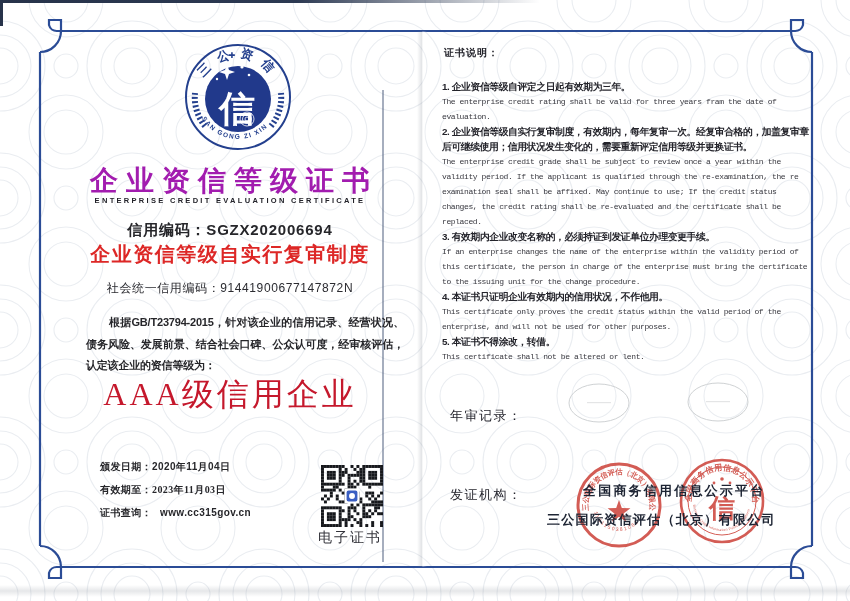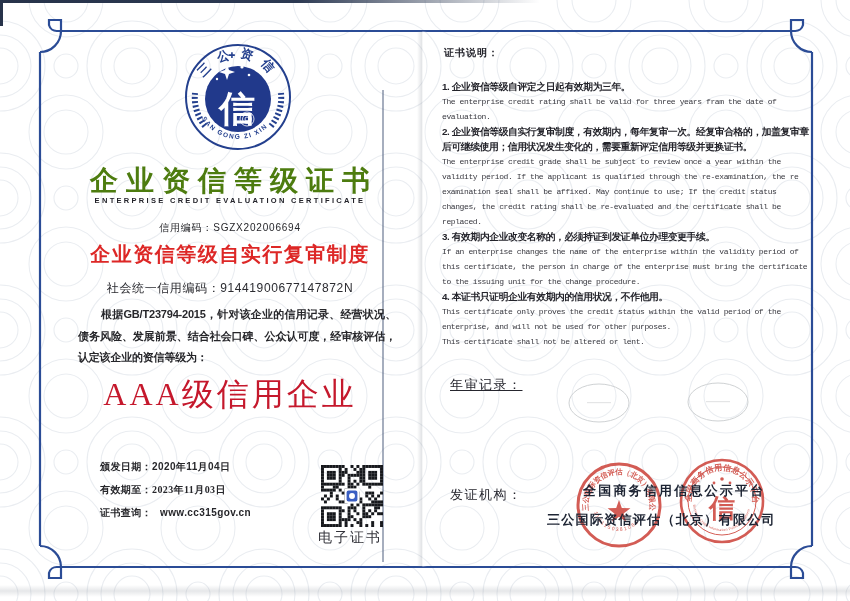--- a/index.html
+++ b/index.html
@@ -12,44 +12,44 @@
     background:linear-gradient(to right,#27334a 0%,#2c3952 55%,rgba(44,57,82,0) 100%);}
   .scan-edge-left{position:absolute;left:0;top:0;width:3px;height:26px;background:#27334a;}
   .bottom-shadow{position:absolute;left:0;top:585px;width:100%;height:12px;
     background:linear-gradient(to bottom,rgba(140,146,155,0),rgba(140,146,155,.22),rgba(140,146,155,0));}
   .sheet-edge{position:absolute;left:382px;top:90px;width:2px;height:472px;background:rgba(58,76,110,.45);}
   .fold{position:absolute;left:417px;top:31px;width:10px;height:536px;
     background:linear-gradient(to right,rgba(120,128,140,0),rgba(120,128,140,.20) 45%,rgba(255,255,255,.3) 60%,rgba(120,128,140,0) 100%);}
   
   .pl{position:absolute;left:48px;width:364px;text-align:center;white-space:nowrap;}
   .cert-title{top:162px;font-family:"Liberation Serif","DejaVu Serif",serif;font-weight:bold;
-    font-size:28px;letter-spacing:8px;margin-left:4px;color:#4d7c0f;}
+    font-size:28px;letter-spacing:8px;margin-left:4px;color:#a21caf;}
   .cert-title-en{top:196px;font-size:7.5px;font-weight:bold;letter-spacing:2.3px;color:#23232a;}
-  .code-line{top:221px;font-size:10px;font-weight:normal;letter-spacing:.8px;color:#26262a;}
+  .code-line{top:221px;font-size:15px;font-weight:bold;letter-spacing:.8px;color:#26262a;}
   .company{top:241px;font-size:20px;font-weight:bold;letter-spacing:1.5px;color:var(--company,#dd2726);}
   .uscc{top:280px;font-size:12px;font-weight:400;letter-spacing:.6px;color:#2b2b30;}
   .body-par{position:absolute;left:78px;top:304px;width:318px;font-size:11px;font-weight:600;
-    letter-spacing:-.2px;line-height:21.5px;text-align:justify;text-indent:2.1em;color:#26262a;margin:0;}
+    letter-spacing:-.2px;line-height:21.5px;text-align:justify;text-indent:2.1em;color:#26262a;margin:8px;}
   .rating{top:373px;font-family:"Liberation Serif","DejaVu Serif",serif;font-weight:normal;
     font-size:32px;letter-spacing:3px;color:var(--red,#c5182c);}
   .date-row{position:absolute;left:100px;font-size:10px;font-weight:bold;color:#26262a;
     letter-spacing:.4px;white-space:nowrap;}
   .date-row .gap{display:inline-block;width:8px;}
   .qr-caption{position:absolute;left:318px;top:529px;width:70px;text-align:left;
     font-size:14px;letter-spacing:2px;color:#33333a;}
   
   .heading{position:absolute;left:444px;top:46px;font-size:10px;font-weight:bold;
     letter-spacing:1px;color:#202028;}
   .clauses{position:absolute;left:442px;top:79px;width:374px;}
   .cl{height:15px;line-height:15px;white-space:nowrap;}
   .cl.zh{font-size:9.8px;font-weight:bold;letter-spacing:-.4px;color:#24242b;}
   .cl.en{font-family:"Liberation Mono","DejaVu Sans Mono",monospace;font-size:8px;
     letter-spacing:-.4px;color:#38383f;}
   .annual-label,.issuer-label{position:absolute;left:450px;font-size:13px;letter-spacing:1.5px;color:#26262e;}
-  .annual-label{top:376px;text-decoration:underline;}
+  .annual-label{top:407px;}
   .issuer-label{top:486px;}
   .issuer-line{position:absolute;font-weight:600;color:#1d2433;white-space:nowrap;z-index:5;}
   .issuer-line1{left:583px;top:482px;font-size:13px;letter-spacing:2.2px;}
   .issuer-line2{left:547px;top:511px;font-size:13px;letter-spacing:1.3px;}
   .seal{position:absolute;opacity:.87;z-index:4;}
 </style>
 </head>
 <body>
 
 <div class="scan">
@@ -396,20 +396,21 @@
         <div class="cl en">examination seal shall be affixed. May continue to use; If the credit status</div>
         <div class="cl en">changes, the credit rating shall be re-evaluated and the certificate shall be</div>
         <div class="cl en">replaced.</div>
         <div class="cl zh">3. 有效期内企业改变名称的，必须持证到发证单位办理变更手续。</div>
         <div class="cl en">If an enterprise changes the name of the enterprise within the validity period of</div>
         <div class="cl en">this certificate, the person in charge of the enterprise must bring the certificate</div>
         <div class="cl en">to the issuing unit for the change procedure.</div>
         <div class="cl zh">4. 本证书只证明企业有效期内的信用状况，不作他用。</div>
         <div class="cl en">This certificate only proves the credit status within the valid period of the</div>
         <div class="cl en">enterprise, and will not be used for other purposes.</div>
+        <div class="cl zh">5. 本证书不得涂改，转借。</div>
         <div class="cl en">This certificate shall not be altered or lent.</div>
       </div>
 
     <div class="annual-label">年审记录：</div>
 
     <svg class="abs" style="left:560px;top:378px;" width="200" height="52" viewBox="0 0 200 52">
       <ellipse cx="39" cy="25" rx="30" ry="19" fill="none" stroke="#cfd2d4" stroke-width="1"></ellipse>
       <rect x="27" y="24" width="24" height="1.2" fill="#e4e5e6"></rect>
       <ellipse cx="158" cy="24" rx="30" ry="19" fill="none" stroke="#cfd2d4" stroke-width="1"></ellipse>
       <rect x="146" y="23" width="24" height="1.2" fill="#e4e5e6"></rect>

